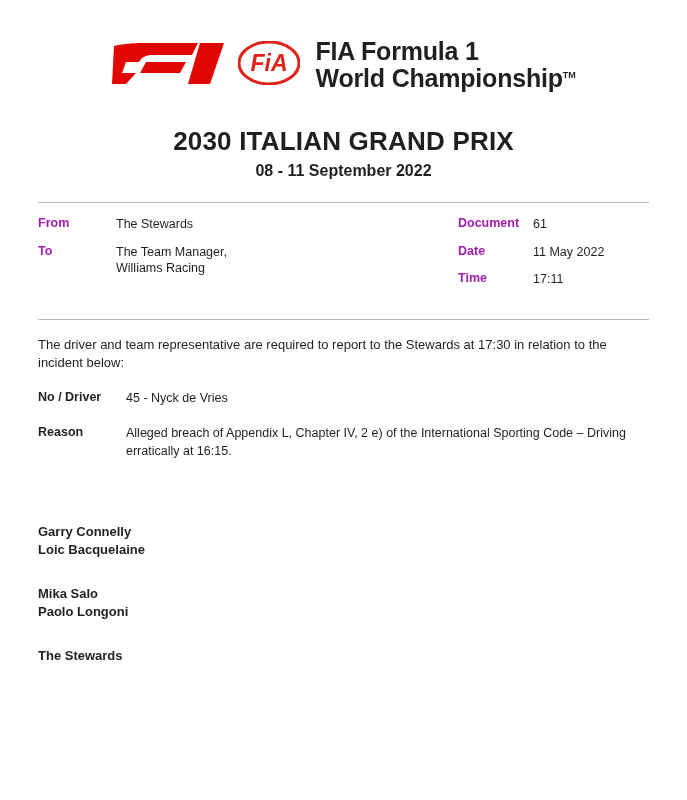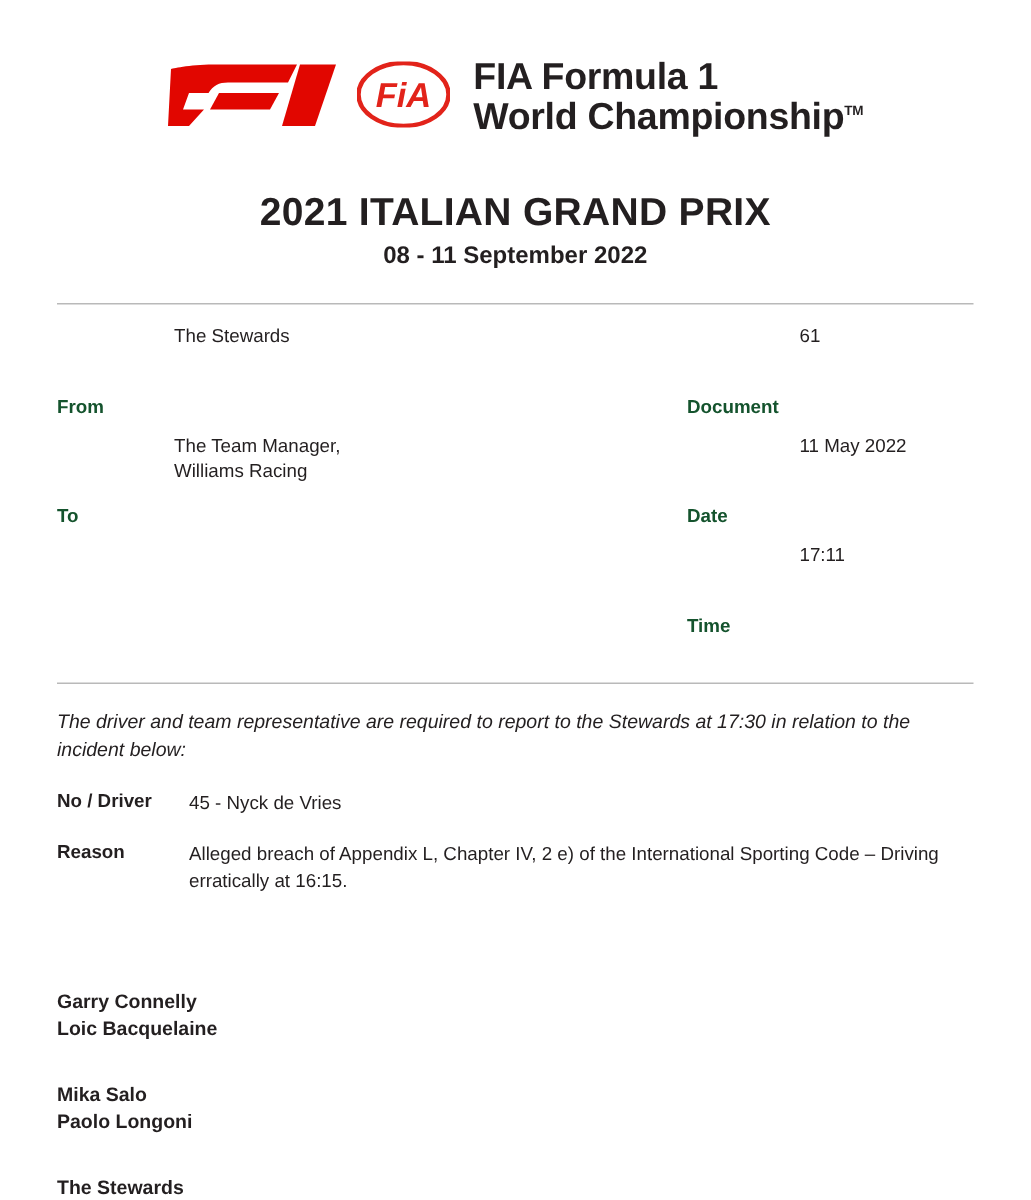--- a/index.html
+++ b/index.html
@@ -94,38 +94,36 @@
   .meta-right {
     flex: 1;
   }
   .meta-row {
     display: flex;
     margin-bottom: 11px;
   }
   .meta-label {
     font-size: 12.5px;
     font-weight: bold;
-    color: #14532d;
-    margin-top: 48px;
+    color: #a21caf;
   }
   .meta-left .meta-label { width: 78px; }
   .meta-right .meta-label { width: 75px; }
   .meta-value {
     font-size: 12.5px;
     color: #231f20;
     line-height: 1.32;
   }
 
   
   .intro {
     font-size: 13px;
     line-height: 1.45;
     margin-top: 16px;
     color: #231f20;
-    font-style: italic;
   }
   .field-row {
     display: flex;
     margin-top: 17px;
   }
   .field-label {
     width: 88px;
     font-size: 12.5px;
     font-weight: bold;
     color: #231f20;
@@ -179,21 +177,21 @@
       </svg>
     </span>
 
     <span class="champ-text">
       <span class="l1">FIA Formula 1</span>
       <span class="l2"><span>World Championship</span><span class="tm">TM</span></span>
     </span>
   </div>
 
   <div class="title-block">
-    <div class="gp-title">2021 ITALIAN GRAND PRIX</div>
+    <div class="gp-title">2030 ITALIAN GRAND PRIX</div>
     <div class="gp-dates">08 - 11 September 2022</div>
   </div>
 
   <hr class="rule rule-top">
 
   <div class="meta">
     <div class="meta-left">
       <div class="meta-row">
         <div class="meta-label">From</div>
         <div class="meta-value">The Stewards</div>

